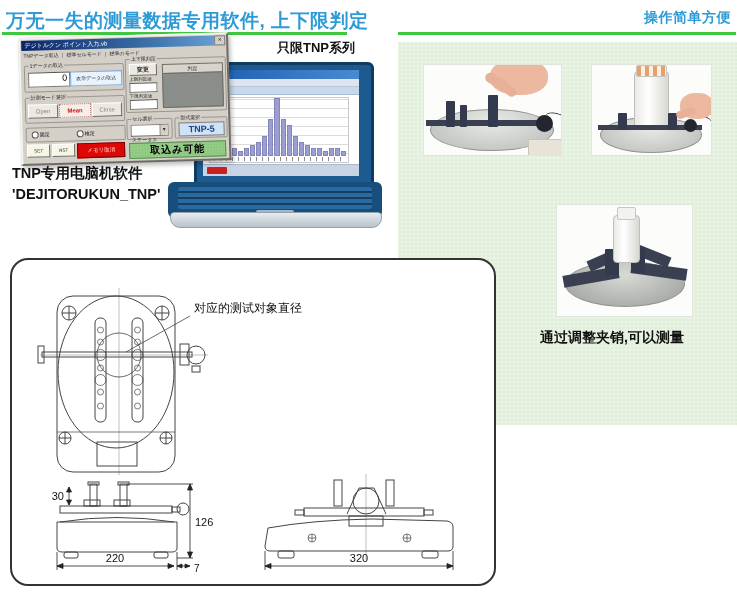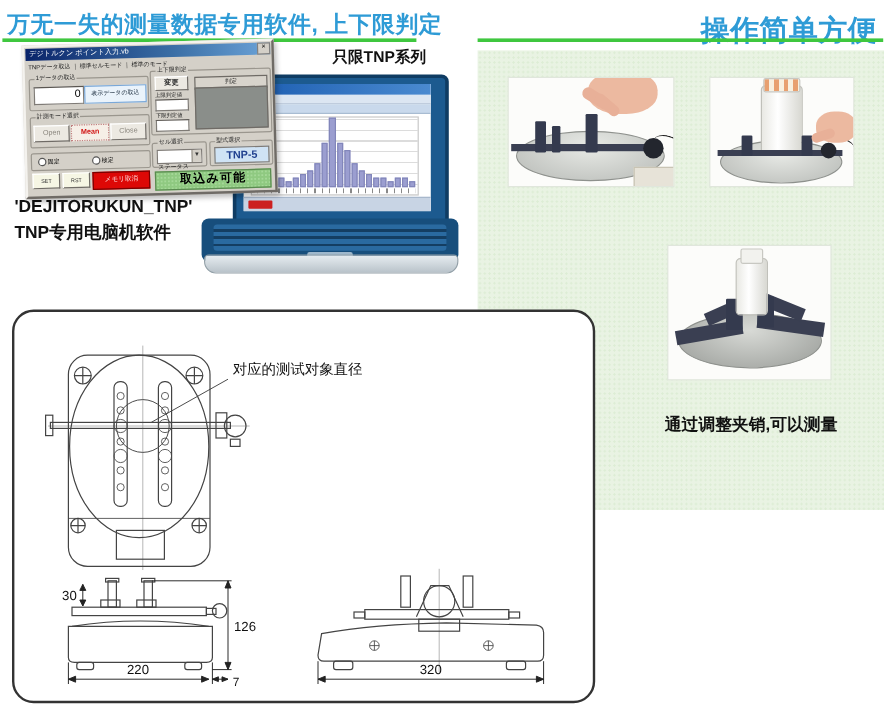--- a/index.html
+++ b/index.html
@@ -2,21 +2,21 @@
 <html><head>
 <meta charset="utf-8">
 <style>
   html,body{margin:0;padding:0;}
   body{width:737px;height:601px;position:relative;background:#ffffff;
        font-family:"Liberation Sans","DejaVu Sans",sans-serif;overflow:hidden;}
   .abs{position:absolute;}
 
   
   .hdr{font-weight:bold;color:#2e9bd6;font-size:19px;letter-spacing:0.5px;}
-  .hdr-right{font-size:24px;text-align:right;}
+  .hdr-right{font-size:14px;text-align:right;}
   .underline{height:3px;background:#3fc73f;}
   .sublabel{font-size:13px;color:#111;font-weight:bold;}
 
   
   .dialog{left:18px;top:38px;width:206px;height:124px;background:#d4d0c8;
           border-top:2px solid #f4f2ee;border-left:2px solid #f4f2ee;
           border-right:2px solid #6f6b66;border-bottom:2px solid #6f6b66;
           transform:rotate(-1.6deg);transform-origin:top left;z-index:6;
           box-shadow:2px 3px 4px rgba(0,0,0,.25);}
   .titlebar{position:absolute;left:1px;top:1px;right:1px;height:10px;
@@ -204,22 +204,22 @@
 
   <div class="btn-red" style="left:54px;top:105px;width:46px;height:13px;line-height:13px;">メモリ取消</div>
 
   <div class="groupbox" style="left:104px;top:104px;width:99px;height:16px;border:none;">
     <div class="grouplabel" style="top:-4px;background:transparent;">ステータス</div>
     <div class="status-green" style="left:2px;top:2px;width:95px;height:14px;line-height:14px;">取込み可能</div>
   </div>
 </div>
 
 <div class="abs laptop-caption" style="left:12px;top:163px;">
+  <div>TNP专用电脑机软件</div>
   <div>'DEJITORUKUN_TNP'</div>
-  <div>TNP专用电脑机软件</div>
 </div>
 
 <div class="abs greenpanel">
 
   <div class="photo" style="left:26px;top:23px;width:137px;height:90px;">
     <div class="plate" style="left:6px;top:44px;width:122px;height:40px;"></div>
     <div class="pedestal" style="left:104px;top:74px;width:33px;height:16px;"></div>
     <div class="clampbar" style="left:2px;top:55px;width:112px;height:6px;"></div>
     <div class="clamppost" style="left:22px;top:36px;width:9px;height:26px;"></div>
     <div class="clamppost" style="left:36px;top:40px;width:7px;height:22px;"></div>
@@ -250,21 +250,21 @@
     <div class="clampbar" style="left:6px;top:66px;width:56px;height:12px;transform:rotate(-10deg);"></div>
     <div class="clampbar" style="left:74px;top:60px;width:56px;height:12px;transform:rotate(8deg);"></div>
     <div class="clampbar" style="left:30px;top:48px;width:40px;height:11px;transform:rotate(-24deg);"></div>
     <div class="clampbar" style="left:70px;top:44px;width:44px;height:11px;transform:rotate(22deg);"></div>
     <div class="clamppost" style="left:48px;top:44px;width:14px;height:26px;"></div>
     <div class="clamppost" style="left:74px;top:42px;width:14px;height:26px;"></div>
     <div class="bottle" style="left:56px;top:10px;width:25px;height:46px;"></div>
     <div class="cap" style="left:60px;top:2px;width:17px;height:11px;"></div>
   </div>
 
-  <div class="panel-text" style="left:156px;top:286px;margin-top:16px;">
+  <div class="panel-text" style="left:142px;top:286px;">
     <div>通过调整夹销,可以测量</div>
   </div>
 </div>
 
 <div class="abs dimbox">
 
   <svg width="482" height="324" viewBox="0 0 482 324" style="position:absolute;left:0;top:0;">
     <g stroke="#444" fill="none" stroke-width="1">
 
       <line x1="107" y1="28" x2="107" y2="215" stroke="#999" stroke-width="0.6"></line>

